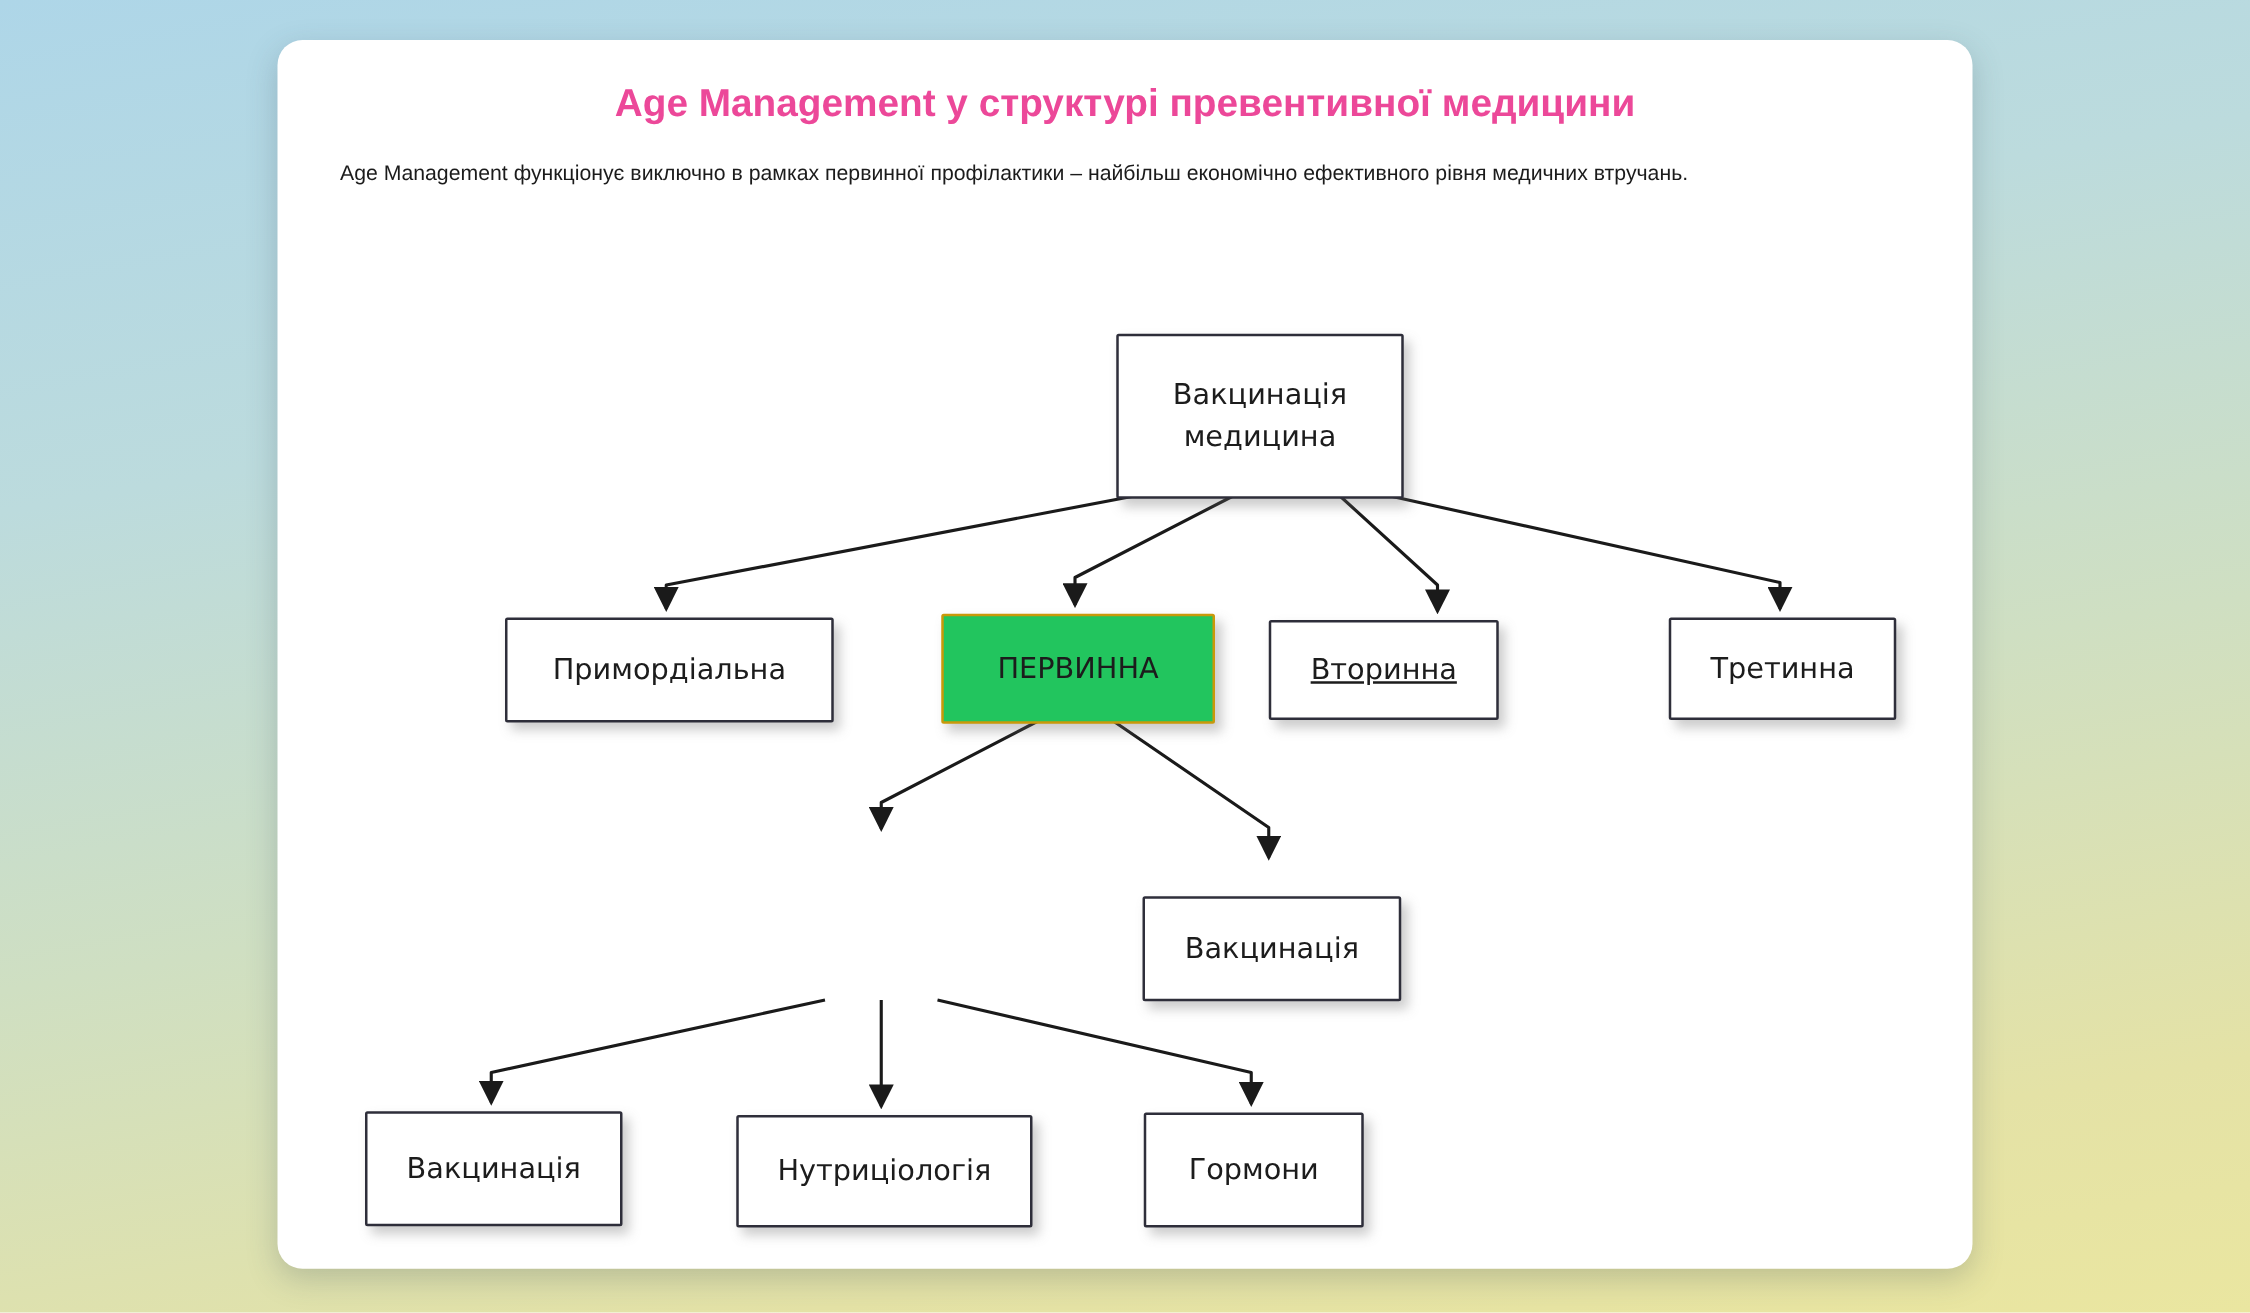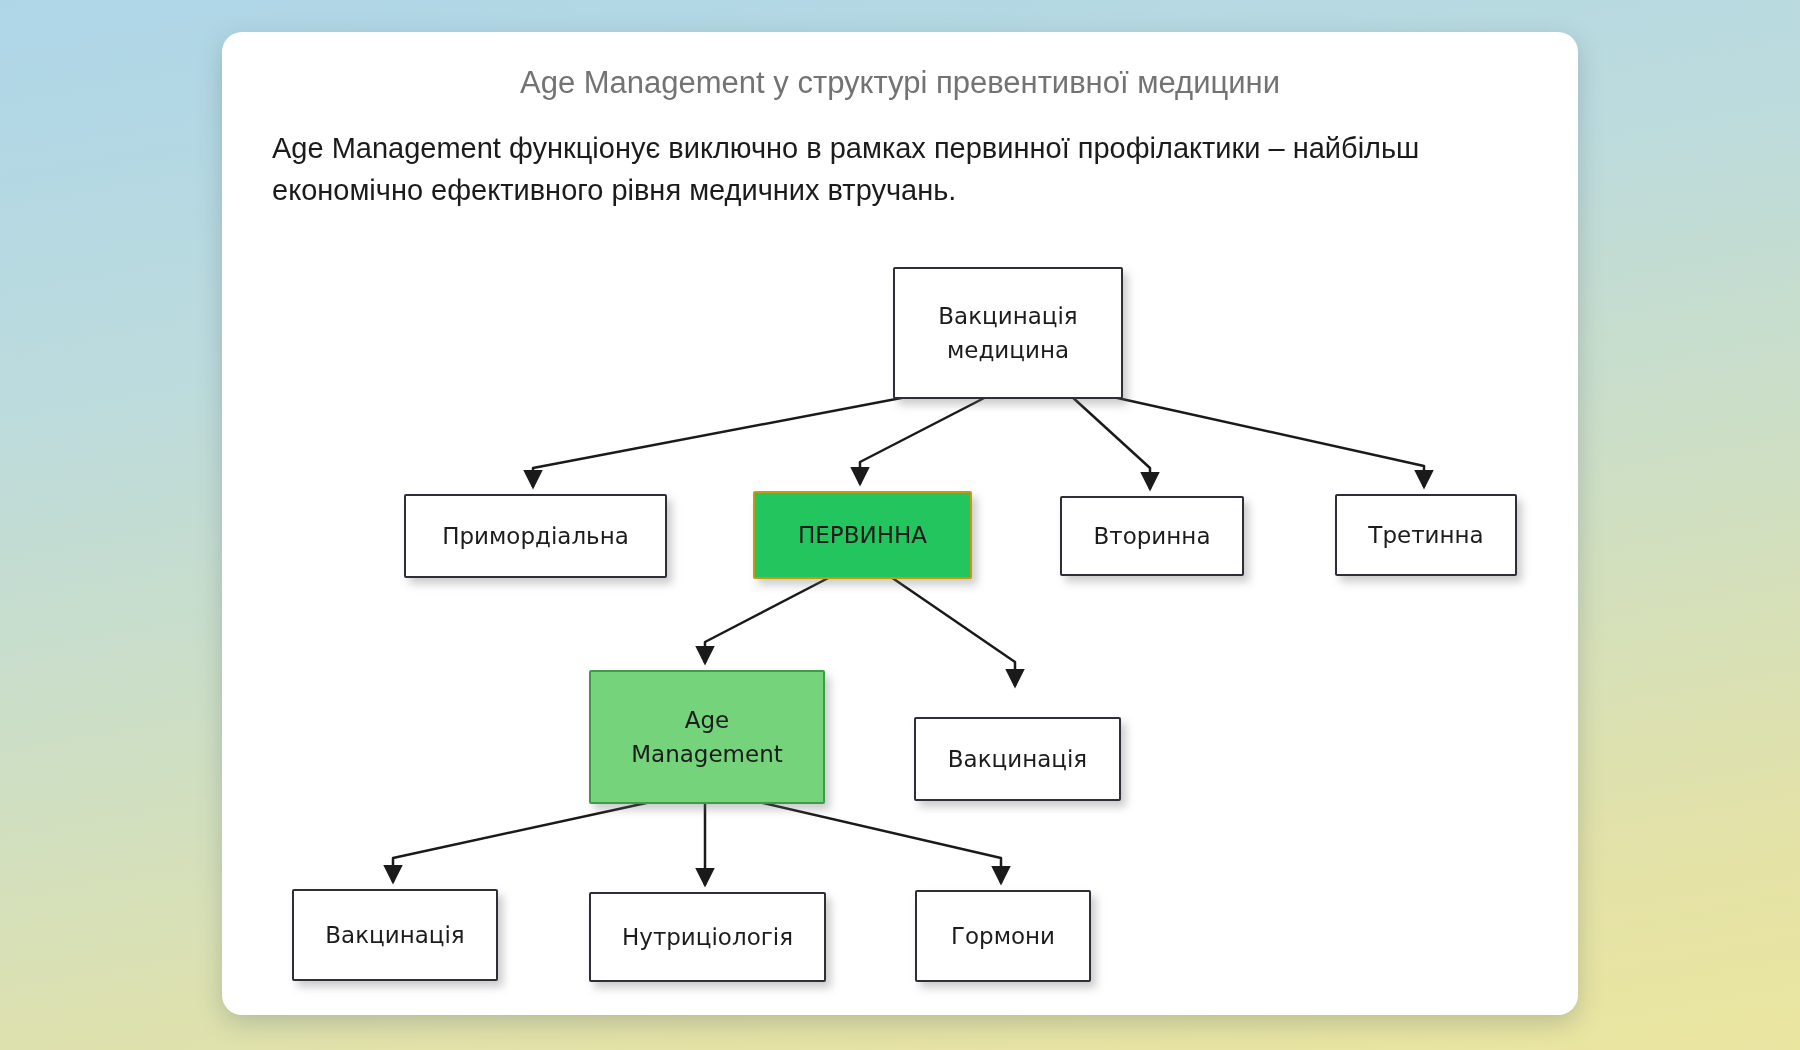--- a/index.html
+++ b/index.html
@@ -24,30 +24,30 @@
     border-radius: 20px;
     box-shadow: 0 8px 24px rgba(60, 80, 90, 0.25);
   }
   .card-title {
     position: absolute;
     top: 33px;
     left: 0;
     width: 100%;
     text-align: center;
     font-size: 31px;
-    font-weight: normal;
-    color: #737373;
+    font-weight: bold;
+    color: #ec4899;
     margin: 0;
   }
   .card-desc {
     position: absolute;
     top: 95px;
     left: 50px;
     width: 1230px;
-    font-size: 29px;
+    font-size: 17px;
     line-height: 1.45;
     color: #1b1b1b;
     margin: 0;
   }
   .diagram {
     position: absolute;
     inset: 0;
   }
   .connectors {
     position: absolute;
@@ -72,21 +72,21 @@
     line-height: 1.5;
   }
   .node .label {
     white-space: pre-line;
     padding: 0 8px;
   }
   .node-root        { left: 671px;  top: 235px; width: 226px; height: 128px; }
   .node-primordial  { left: 182px;  top: 462px; width: 259px; height: 80px;  }
   .node-primary     { left: 531px;  top: 459px; width: 215px; height: 84px;
                       background: #22c55e; border-color: #c9990a; }
-  .node-secondary   { left: 838px;  top: 464px; width: 180px; height: 76px;  }
+  .node-secondary   { left: 793px;  top: 464px; width: 180px; height: 76px; text-decoration: underline;  }
   .node-tertiary    { left: 1113px; top: 462px; width: 178px; height: 78px;  }
   .node-age         { left: 367px;  top: 638px; width: 232px; height: 130px;
                       background: #74d37b; border-color: #3e9c49; }
   .node-vaccination { left: 692px;  top: 661px; width: 203px; height: 80px; margin-top: 24px;  }
   .node-biomarkers  { left: 70px;   top: 857px; width: 202px; height: 88px;  }
   .node-nutrition   { left: 367px;  top: 860px; width: 233px; height: 86px;  }
   .node-hormones    { left: 693px;  top: 858px; width: 172px; height: 88px; text-align: center;  }
 </style>
 </head>
 <body>
@@ -133,24 +133,20 @@
       </div>
 
       <div class="node node-secondary">
         <span class="label">Вторинна</span>
       </div>
 
       <div class="node node-tertiary">
         <span class="label">Третинна</span>
       </div>
 
-      <div class="node node-age">
-        <span class="label">Age
-Management</span>
-      </div>
 
       <div class="node node-vaccination">
         <span class="label">Вакцинація</span>
       </div>
 
       <div class="node node-biomarkers">
         <span class="label">Вакцинація</span>
       </div>
 
       <div class="node node-nutrition">

